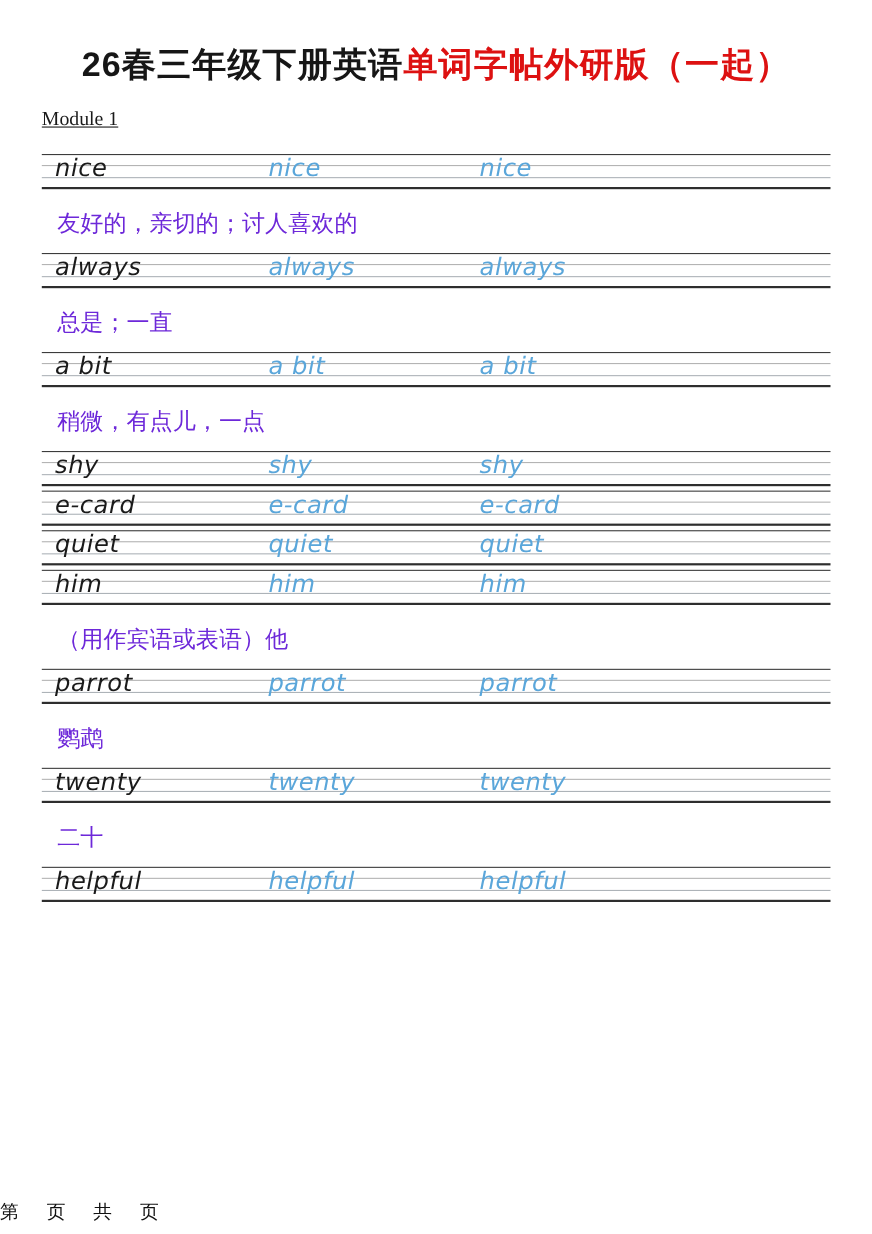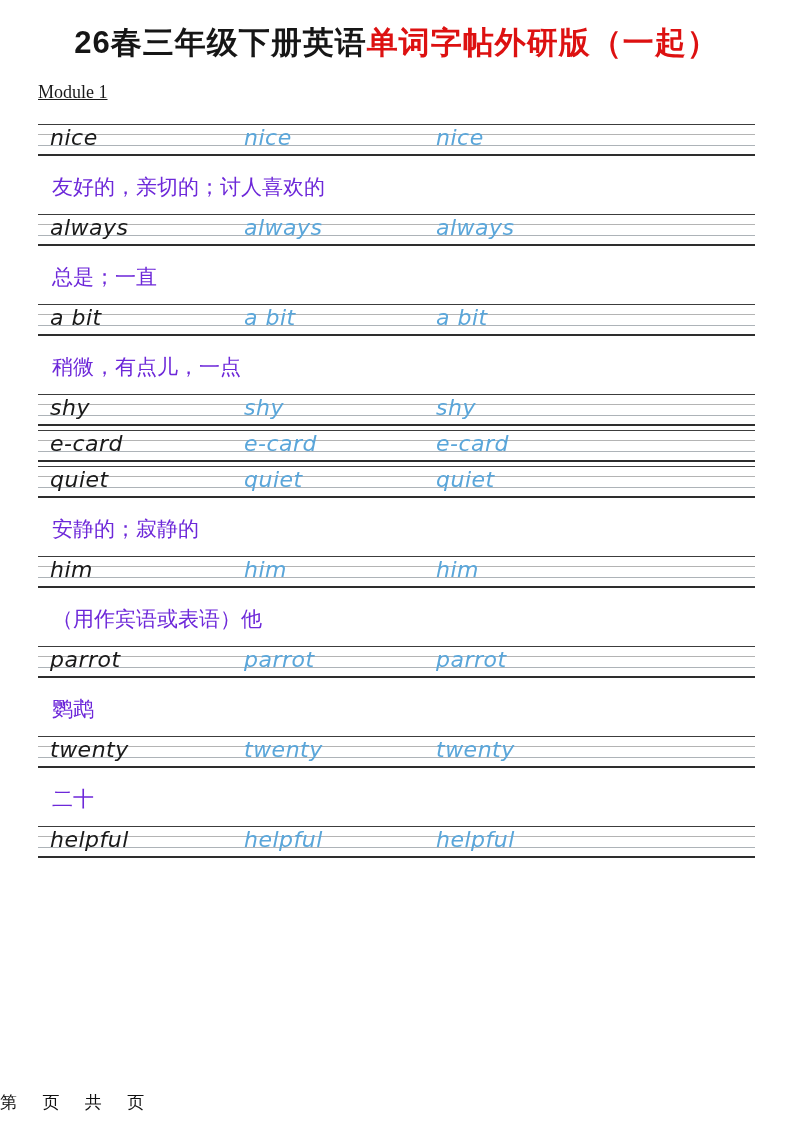--- a/index.html
+++ b/index.html
@@ -9,21 +9,21 @@
   }
   .page {
     position: relative;
     width: 793px;
     height: 1122px;
     background: #ffffff;
     overflow: hidden;
     font-family: "DejaVu Sans", sans-serif;
   }
   .content {
-    padding: 0 38px;
+    padding: 16px 38px;
   }
   .title {
     padding-top: 22px;
     text-align: center;
     font-size: 31px;
     line-height: 42px;
     font-weight: bold;
     letter-spacing: 1px;
     font-family: "Liberation Sans", "DejaVu Sans", sans-serif;
     white-space: nowrap;
@@ -170,21 +170,20 @@
   <div class="entry">
     <div class="ruled">
       <div class="guide-line gl-top"></div>
       <div class="guide-line gl-mid1"></div>
       <div class="guide-line gl-mid2"></div>
       <div class="guide-line gl-bottom"></div>
       <span class="word word-sample">quiet</span>
       <span class="word word-trace-1">quiet</span>
       <span class="word word-trace-2">quiet</span>
     </div>
-    <div class="meaning">安静的；寂静的</div>
   </div>
 
   <div class="entry">
     <div class="ruled">
       <div class="guide-line gl-top"></div>
       <div class="guide-line gl-mid1"></div>
       <div class="guide-line gl-mid2"></div>
       <div class="guide-line gl-bottom"></div>
       <span class="word word-sample">him</span>
       <span class="word word-trace-1">him</span>

